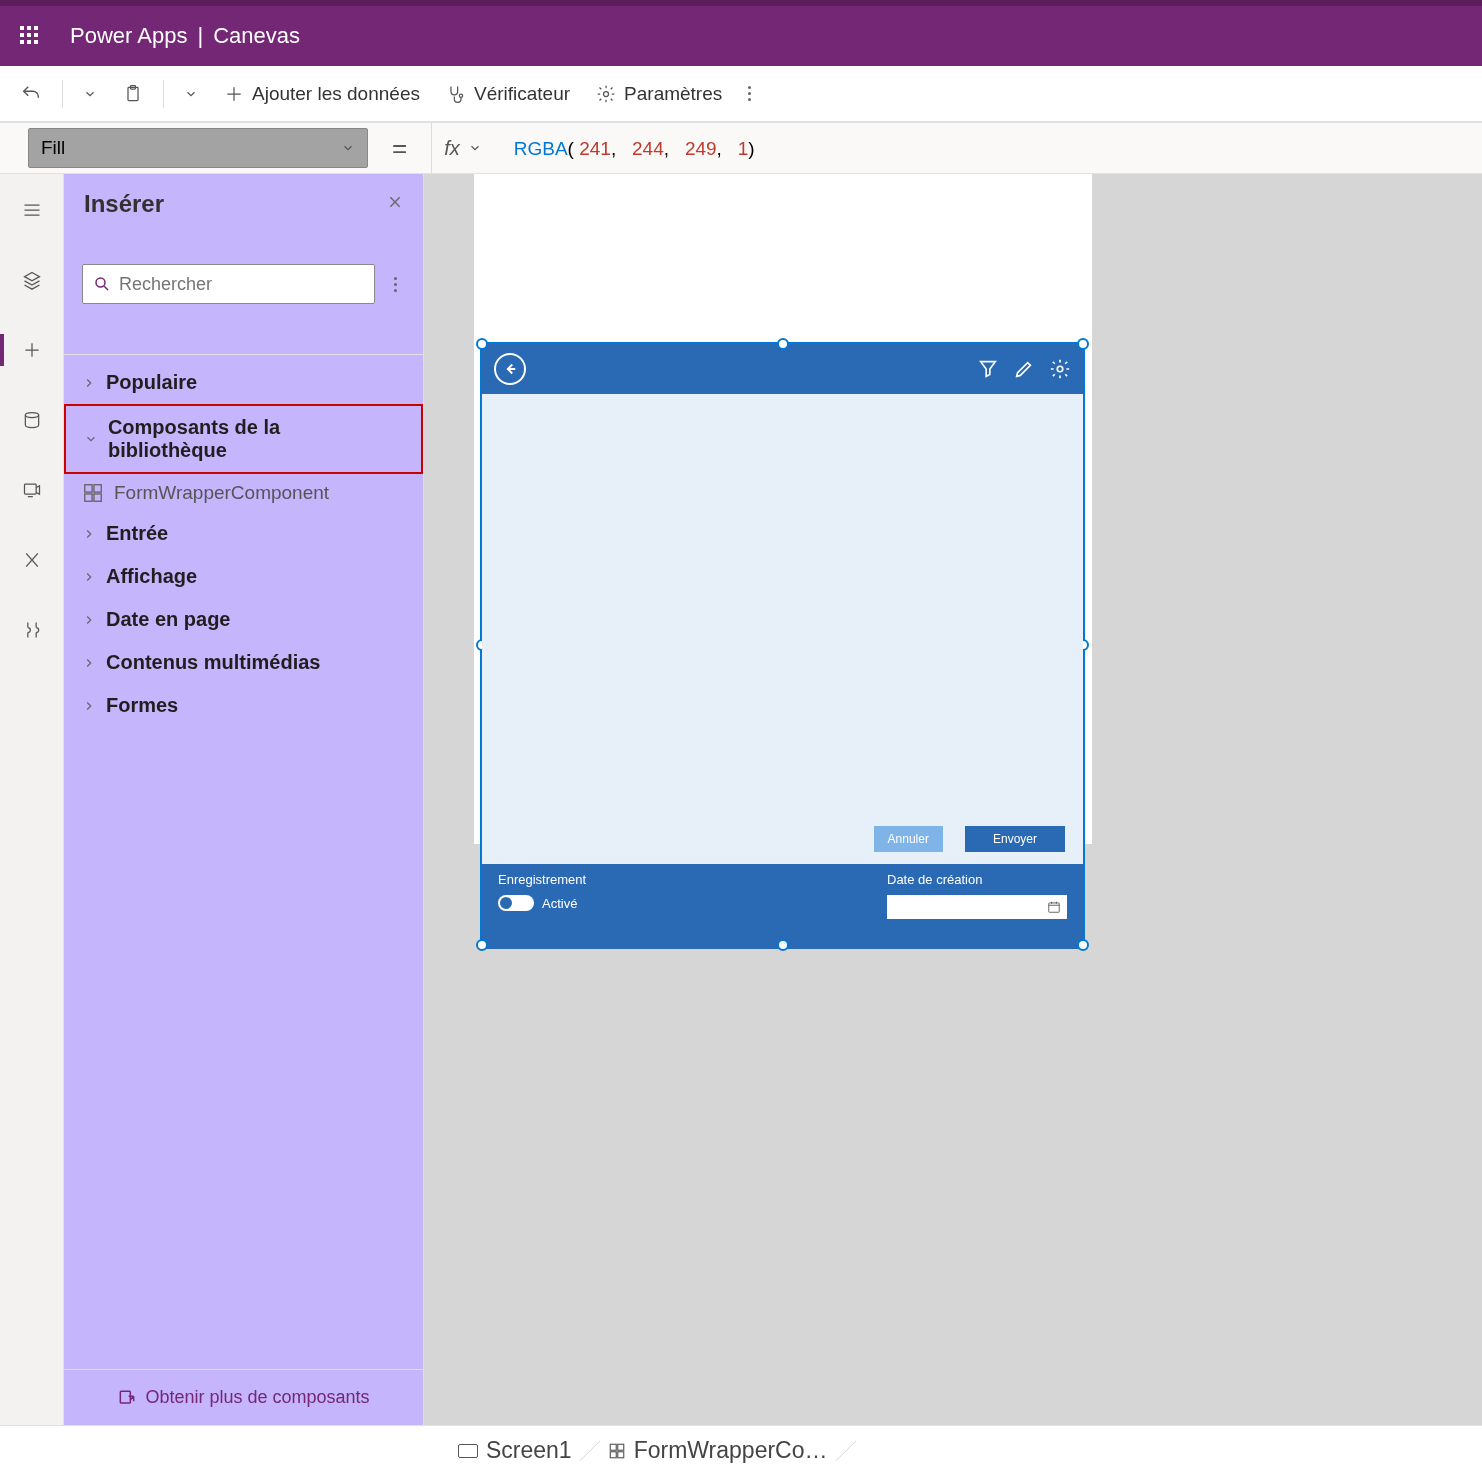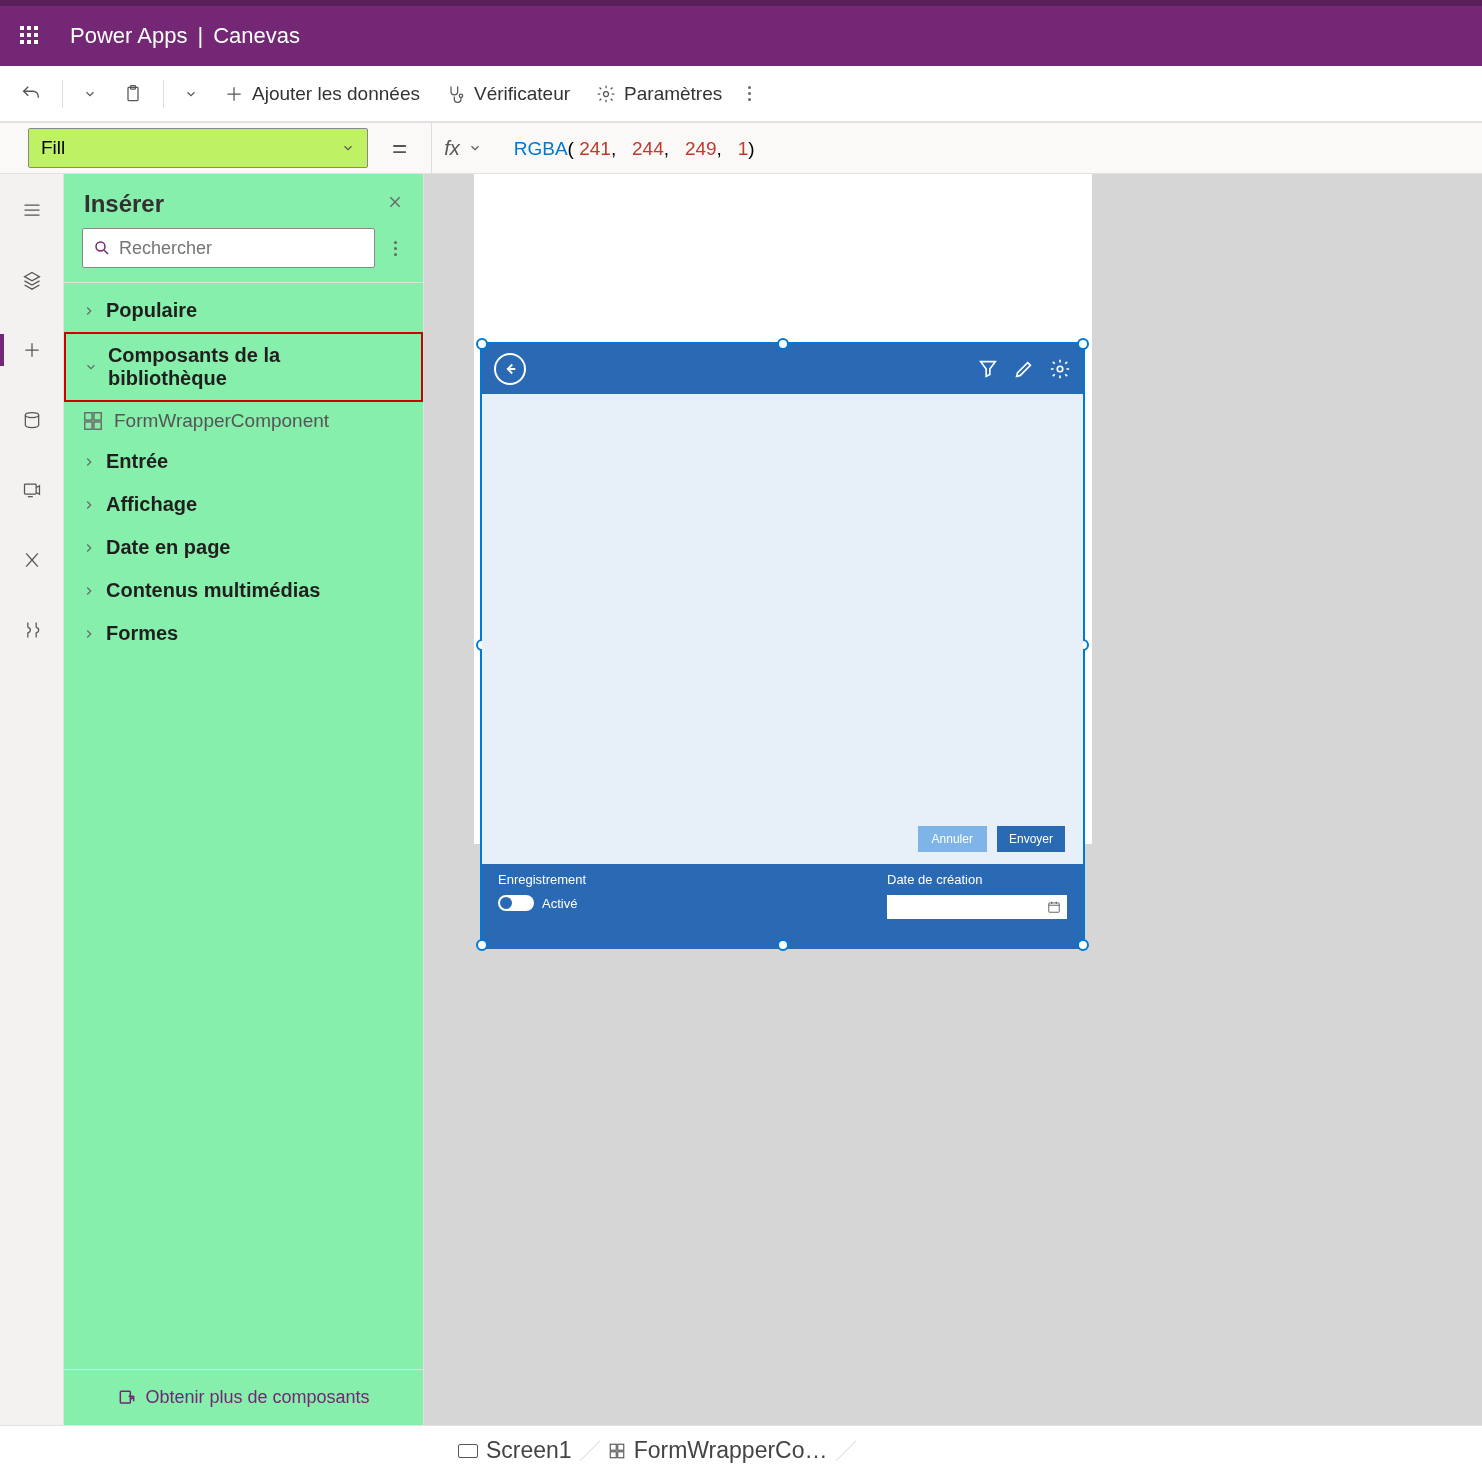--- a/index.html
+++ b/index.html
@@ -19,36 +19,36 @@
 
 .cmdbar { height: 56px; display: flex; align-items: center; padding: 0 14px; gap: 14px; border-bottom: 1px solid #e1e1e1; }
 .cmd-sep { width:1px; height:28px; background:#ddd; }
 .cmd-btn { display: flex; align-items: center; gap: 8px; font-size: 19px; color: #333; cursor: pointer; padding:4px 6px; }
 .icon-svg { width:20px; height:20px; stroke:#555; fill:none; stroke-width:1.5; }
 .icon-undo { width:22px; height:22px; }
 .chev-down { width:14px; height:14px; }
 
 
 .formulabar { height: 52px; display:flex; align-items:center; border-top:1px solid #e1e1e1; border-bottom:1px solid #e1e1e1; background:#faf9f8; }
-.prop-select { width: 340px; height: 40px; margin-left:28px; border:1px solid #8a8886; background:#bef264; display:flex; align-items:center; justify-content:space-between; padding:0 12px; font-size:19px; border-radius:2px; }
+.prop-select { width: 340px; height: 40px; margin-left:28px; border:1px solid #8a8886; background:#a3a3a3; display:flex; align-items:center; justify-content:space-between; padding:0 12px; font-size:19px; border-radius:2px; }
 .eq { font-size:26px; padding:0 24px; color:#555; }
 .fx-section { display:flex; align-items:center; gap:8px; padding:0 12px; border-left:1px solid #ddd; height:100%; }
 .fx { font-style: italic; font-size:20px; color:#555; }
 .formula { font-size:19px; font-family: Consolas, monospace; margin-left:20px; }
 .formula .fn { color:#0078d4; }
 .formula .num { color:#c0392b; }
 
 
 .main { display:flex; height: calc(100% - 66px - 56px - 52px - 50px); }
 .rail { width: 64px; background:#f3f2f1; border-right:1px solid #e1e1e1; display:flex; flex-direction:column; align-items:center; padding-top:16px; gap:30px; }
 .rail-btn { width:40px; height:40px; display:flex; align-items:center; justify-content:center; cursor:pointer; position:relative; }
 .rail-btn.active::before { content:''; position:absolute; left:-12px; top:4px; bottom:4px; width:4px; background:#742774; }
 
 
-.panel { width: 360px; background:#86efac; border-right:1px solid #e1e1e1; display:flex; flex-direction:column; }
+.panel { width: 360px; background:#c4b5fd; border-right:1px solid #e1e1e1; display:flex; flex-direction:column;gap:36px; }
 .panel-head { display:flex; align-items:center; justify-content:space-between; padding:16px 20px 10px; }
 .panel-title { font-size:24px; font-weight:600; color:#323130; }
 .panel-close { font-size:18px; color:#666; cursor:pointer; }
 .panel-search-row { display:flex; align-items:center; padding:0 18px 14px; gap:10px; }
 .searchbox { flex:1; height:40px; border:1px solid #8a8886; background:#fff; display:flex; align-items:center; padding:0 10px; gap:8px; border-radius:2px;}
 .searchbox input { border:none; outline:none; font-size:18px; flex:1; background:transparent; }
 .more-v { width:20px; display:flex; flex-direction:column; gap:3px; align-items:center; cursor:pointer; }
 .more-v span { width:3px; height:3px; background:#666; border-radius:50%; }
 
 .tree { padding:6px 0; border-top:1px solid #e1e1e1; overflow:auto; flex:1; }
@@ -73,21 +73,21 @@
 
 .comp-header { height:50px; background:#2a6ab5; display:flex; align-items:center; justify-content:space-between; padding:0 12px; }
 .comp-header-left { display:flex; align-items:center; }
 .comp-header-right { display:flex; align-items:center; gap:14px; }
 .hdr-icon { width:22px; height:22px; stroke:#fff; fill:none; stroke-width:1.8; }
 .back-circle { width:32px; height:32px; border:2px solid #fff; border-radius:50%; display:flex; align-items:center; justify-content:center; }
 
 .comp-body { height:470px; background:#e7f0f8; position:relative; }
 .comp-buttons { position:absolute; bottom:12px; right:18px; display:flex; gap:10px; }
 .btn-cancel { background:#7fb4e8; color:#fff; border:none; padding:6px 14px; font-size:12px; cursor:pointer; }
-.btn-submit { background:#2a6ab5; color:#fff; border:none; padding:6px 12px; font-size:12px; cursor:pointer; }
+.btn-submit { background:#2a6ab5; color:#fff; border:none; padding:6px 28px; font-size:12px; cursor:pointer;margin-left:12px; }
 
 .comp-footer { height:85px; background:#2a6ab5; display:flex; padding:8px 16px; gap:40px; color:#fff; font-size:13px; }
 .ff-col { display:flex; flex-direction:column; gap:8px; }
 .ff-col.right { margin-left:auto; width:180px; }
 .toggle { width:36px; height:16px; background:#fff; border-radius:10px; position:relative; display:inline-block; }
 .toggle::after { content:''; position:absolute; left:2px; top:2px; width:12px; height:12px; background:#2a6ab5; border-radius:50%; }
 .toggle-row { display:flex; align-items:center; gap:8px; }
 .date-input { width:100%; height:24px; background:#fff; display:flex; align-items:center; justify-content:flex-end; padding:0 6px; }
 .cal-ic { width:14px; height:14px; }
 

